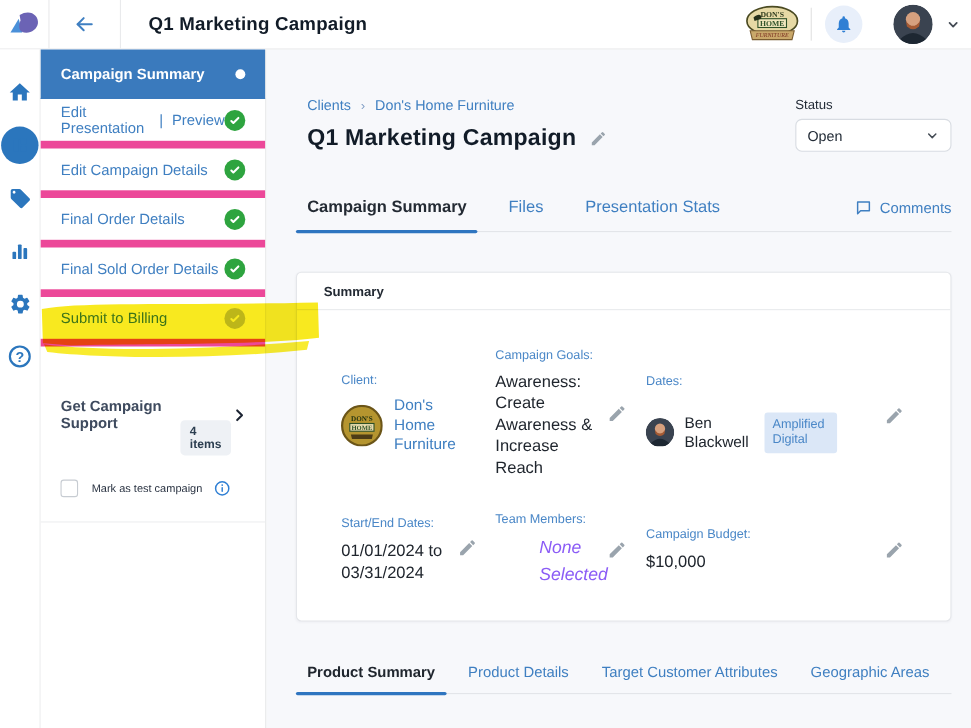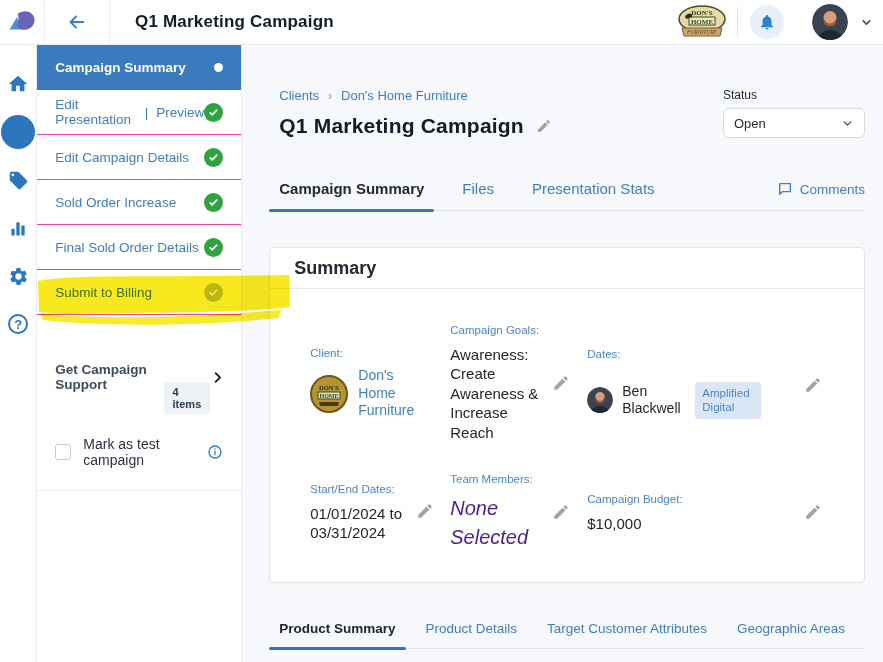--- a/index.html
+++ b/index.html
@@ -20,37 +20,37 @@
   
   .app-body { display:flex; height:617px; }
 
   .rail { width:45px; background:#fff; border-right:1px solid #e9eaec; display:flex; flex-direction:column; align-items:center; padding-top:15px; }
   .rail-item { height:48px; display:flex; align-items:center; justify-content:center; width:100%; }
   .rail-item svg { fill:#2b76bd; }
   .rail-active-circle { width:34px; height:34px; border-radius:50%; background:#2b76bd; display:flex; align-items:center; justify-content:center; }
   .help-circle { width:20px; height:20px; border-radius:50%; border:2px solid #2b76bd; color:#2b76bd; font-size:13px; font-weight:700; display:flex; align-items:center; justify-content:center; }
 
   .sidebar { width:248px; background:#fff; border-right:1px solid #e9eaec; position:relative; }
-  .side-item { height:45px; display:flex; align-items:center; padding:0 18px; border-bottom:1px solid #ec4899; color:#3f7fc1; font-size:13.5px; font-weight:500; cursor:pointer; }
+  .side-item { height:45px; display:flex; align-items:center; padding:0 18px; border-bottom:7px solid #ec4899; color:#3f7fc1; font-size:13.5px; font-weight:500; cursor:pointer; }
   .side-item .grow { flex:1; display:flex; align-items:center; }
   .side-item.active { background:#3a7abd; color:#fff; font-weight:600; border-bottom:1px solid #3a7abd; }
   .white-dot { width:9px; height:9px; border-radius:50%; background:#fff; }
   .split-divider { margin:0 8px; color:#3f7fc1; }
   .check { width:19px; height:19px; border-radius:50%; display:flex; align-items:center; justify-content:center; flex:0 0 auto; }
   .check.done { background:#2ea43f; }
   .check.pending { background:#c3c7cb; }
 
   .support-row { margin-top:25px; padding:0 16px 0 18px; display:flex; align-items:center; cursor:pointer; }
   .support-label { font-size:13.5px; font-weight:700; color:#3e4a5e; }
   .support-badge { margin-left:10px; background:#eef1f5; border-radius:4px; padding:4px 9px; font-size:11px; font-weight:700; color:#2c3e50;margin-top:42px; }
   .support-chevron { margin-left:auto; display:flex; }
 
   .test-row { margin-top:22px; padding:0 18px 22px 18px; display:flex; align-items:center; border-bottom:1px solid #edeef0; }
   .checkbox { width:16px; height:16px; border:1.5px solid #c7ccd2; border-radius:3px; background:#fff; margin-right:12px; cursor:pointer; flex:0 0 auto; }
-  .test-label { font-size:14px; color:#2a3342; }
+  .test-label { font-size:10px; color:#2a3342; }
   .info-icon { margin-left:10px; display:flex; }
 
   .highlight-svg { position:absolute; left:-2px; top:224px; width:258px; height:60px; mix-blend-mode:multiply; pointer-events:none; z-index:5; }
 
   
   .main { flex:1; padding:0 18px 0 37px; position:relative; }
   .main-header { margin-top:43px; display:flex; align-items:flex-start; justify-content:space-between; }
   .breadcrumb { font-size:13px; color:#3f7fc1; display:flex; align-items:center; }
   .crumb { cursor:pointer; }
   .crumb-sep { margin:0 9px; color:#7f9dc4; font-size:12px; }
@@ -64,21 +64,21 @@
   .status-select { height:30px; background:#fff; border:1px solid #d8dce2; border-radius:6px; display:flex; align-items:center; padding:0 10px; font-size:13px; color:#222b36; cursor:pointer; }
   .status-select .sel-chevron { margin-left:auto; display:flex; }
 
   .tabs-row { margin-top:42px; margin-left:-10px; display:flex; align-items:flex-end; border-bottom:1px solid #e3e5e9; }
   .tab { padding:0 10px 13px 10px; font-size:15px; color:#3f7fc1; font-weight:500; cursor:pointer; margin-right:18px; position:relative; }
   .tab.active { color:#232a33; font-weight:700; }
   .tab.active::after { content:""; position:absolute; left:0; right:0; bottom:-2px; height:3px; background:#2f75c0; border-radius:2px; }
   .comments-link { margin-left:auto; display:flex; align-items:center; gap:7px; color:#3f7fc1; font-size:13.5px; font-weight:500; padding-bottom:13px; cursor:pointer; }
 
   .card { margin-top:36px; margin-left:-10px; background:#fff; border:1px solid #e4e6ea; border-radius:5px; box-shadow:0 1px 2px rgba(20,30,50,.03); }
-  .card-header { padding:10px 24px 9px; font-size:18px; font-weight:700; color:#232a33; border-bottom:1px solid #e8eaed; }
+  .card-header { padding:10px 24px 9px; font-size:12px; font-weight:700; color:#232a33; border-bottom:1px solid #e8eaed; }
   .card-body { padding:34px 40px 30px 40px; display:grid; grid-template-columns:140px 137px 1fr; row-gap:30px; align-items:center; }
   .f-label { font-size:11.5px; line-height:1.3; color:#4a87c7; margin-bottom:7px; }
   .f-value { font-size:15px; line-height:1.3; color:#20262e; }
 
   .client-row { display:flex; align-items:center; gap:10px; }
   .client-name { font-size:14px; line-height:1.25; color:#3f7fc1; width:64px; cursor:pointer; }
 
   .goals-cell { display:flex; align-items:center; }
   .goals-inner { width:94px; }
   .goals-text { font-size:15px; line-height:1.3; color:#20262e; }
@@ -89,21 +89,21 @@
   .owner-badge { background:#dbe7f7; border-radius:3px; padding:4px 7px; font-size:11.5px; line-height:1.25; color:#4a87c7; width:66px; }
   .owner-cell .pencil { margin-left:auto; align-self:flex-start; margin-top:-6px; }
   .avatar-sm { width:26px; height:26px; border-radius:50%; overflow:hidden; flex:0 0 auto; }
 
   .dates-cell { display:flex; align-items:flex-start; }
   .dates-inner .f-value { width:104px; }
   .dates-cell .pencil { margin-left:2px; margin-top:20px; }
 
   .team-cell { display:flex; align-items:center; }
   .team-inner { width:94px; }
-  .team-value { font-size:20px; line-height:1.45; color:#4c1d95; font-style:italic; }
+  .team-value { font-size:16px; line-height:1.45; color:#8b5cf6; font-style:italic;margin-left:40px; }
   .team-cell .pencil { margin-left:8px; }
 
   .budget-cell { display:flex; align-items:center; justify-content:space-between; padding-right:2px; }
 
   .bottom-tabs { margin-top:38px; margin-left:-10px; display:flex; align-items:flex-end; border-bottom:1px solid #e3e5e9; }
   .btab { padding:0 10px 12px 10px; font-size:13.5px; color:#3f7fc1; font-weight:500; cursor:pointer; margin-right:10px; position:relative; white-space:nowrap; }
   .btab.active { color:#20262e; font-weight:700; }
   .btab.active::after { content:""; position:absolute; left:0; right:0; bottom:-2px; height:3px; background:#2f75c0; border-radius:2px; }
 </style>
 </head>
@@ -214,21 +214,21 @@
     </div>
     <div class="side-item">
       <span class="grow">Edit Campaign Details</span>
       <span class="check done">
         <svg width="11" height="11" viewBox="0 0 24 24" fill="none" stroke="#fff" stroke-width="4" stroke-linecap="round" stroke-linejoin="round">
             <path d="M5 13l4 4 10-10"></path>
           </svg>
       </span>
     </div>
     <div class="side-item">
-      <span class="grow">Sold Order Increase</span>
+      <span class="grow">Final Order Details</span>
       <span class="check done">
         <svg width="11" height="11" viewBox="0 0 24 24" fill="none" stroke="#fff" stroke-width="4" stroke-linecap="round" stroke-linejoin="round">
             <path d="M5 13l4 4 10-10"></path>
           </svg>
       </span>
     </div>
     <div class="side-item">
       <span class="grow">Final Sold Order Details</span>
       <span class="check done">
         <svg width="11" height="11" viewBox="0 0 24 24" fill="none" stroke="#fff" stroke-width="4" stroke-linecap="round" stroke-linejoin="round">

